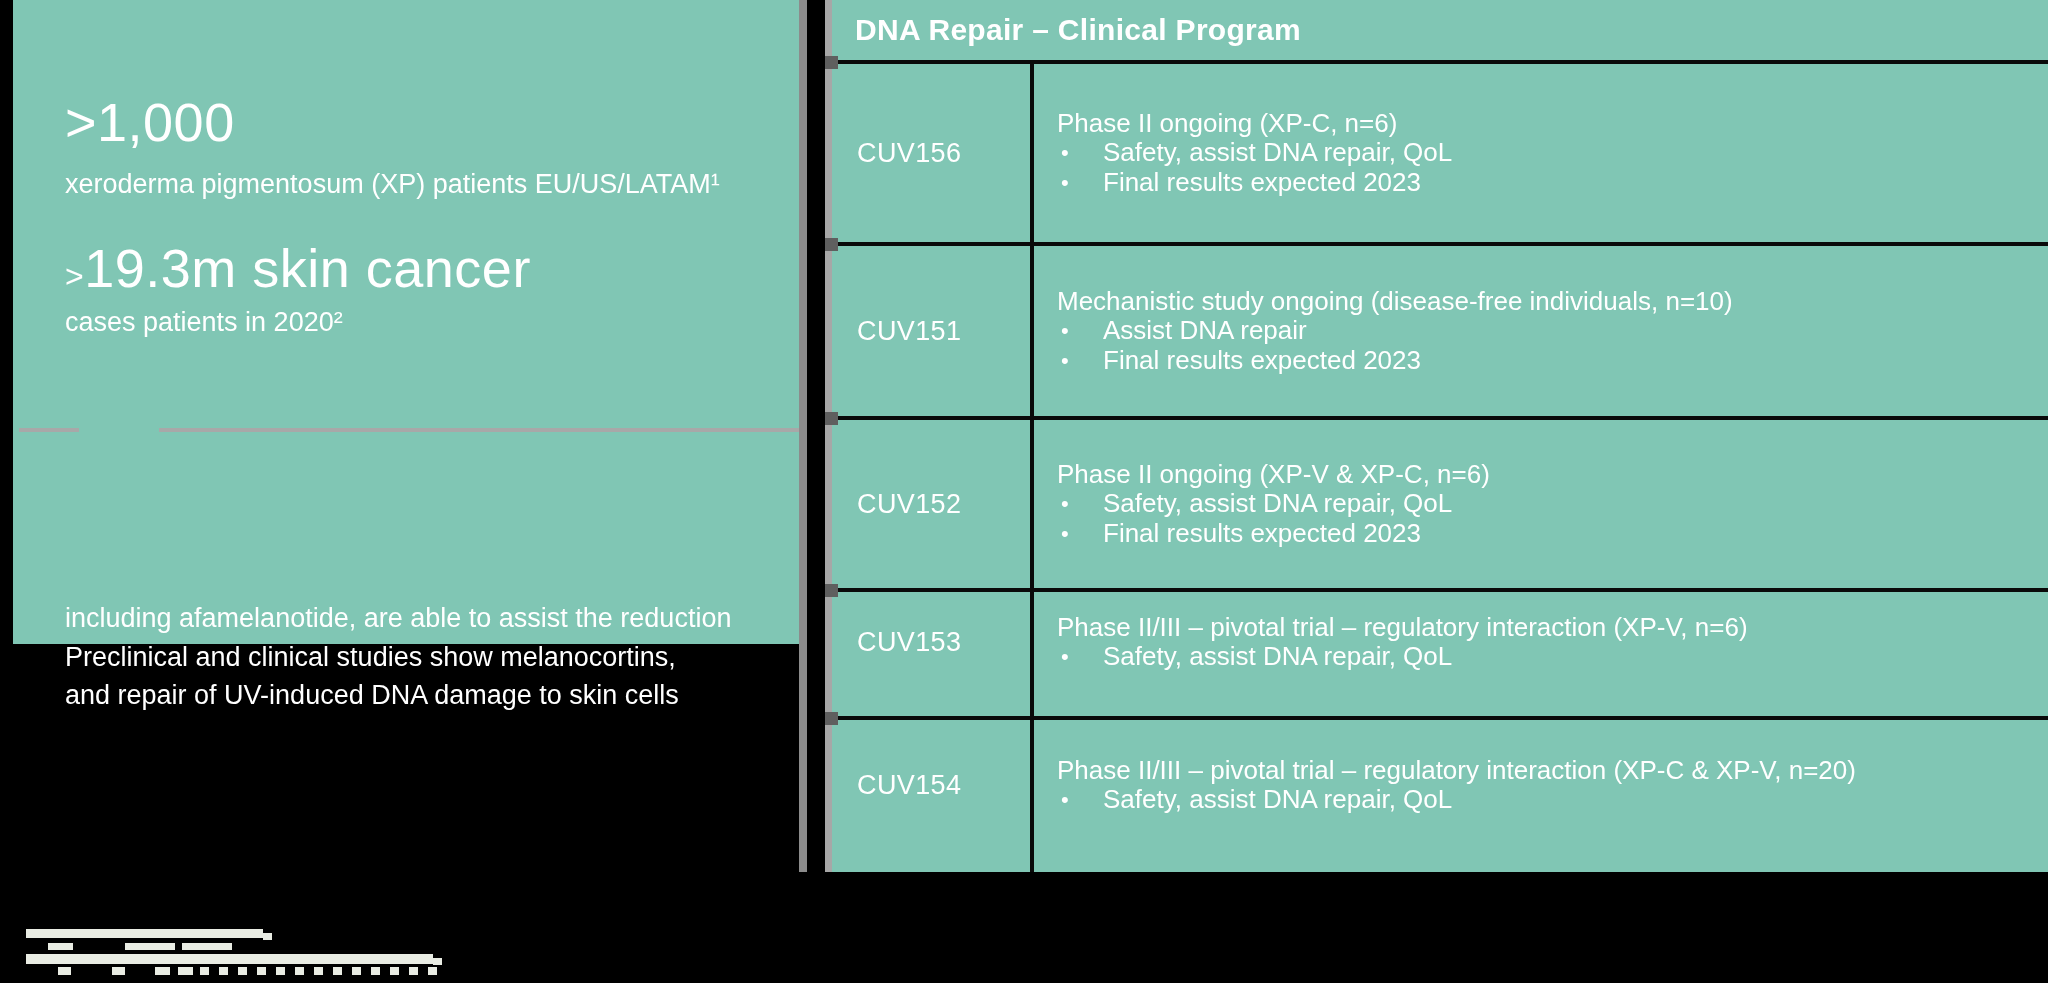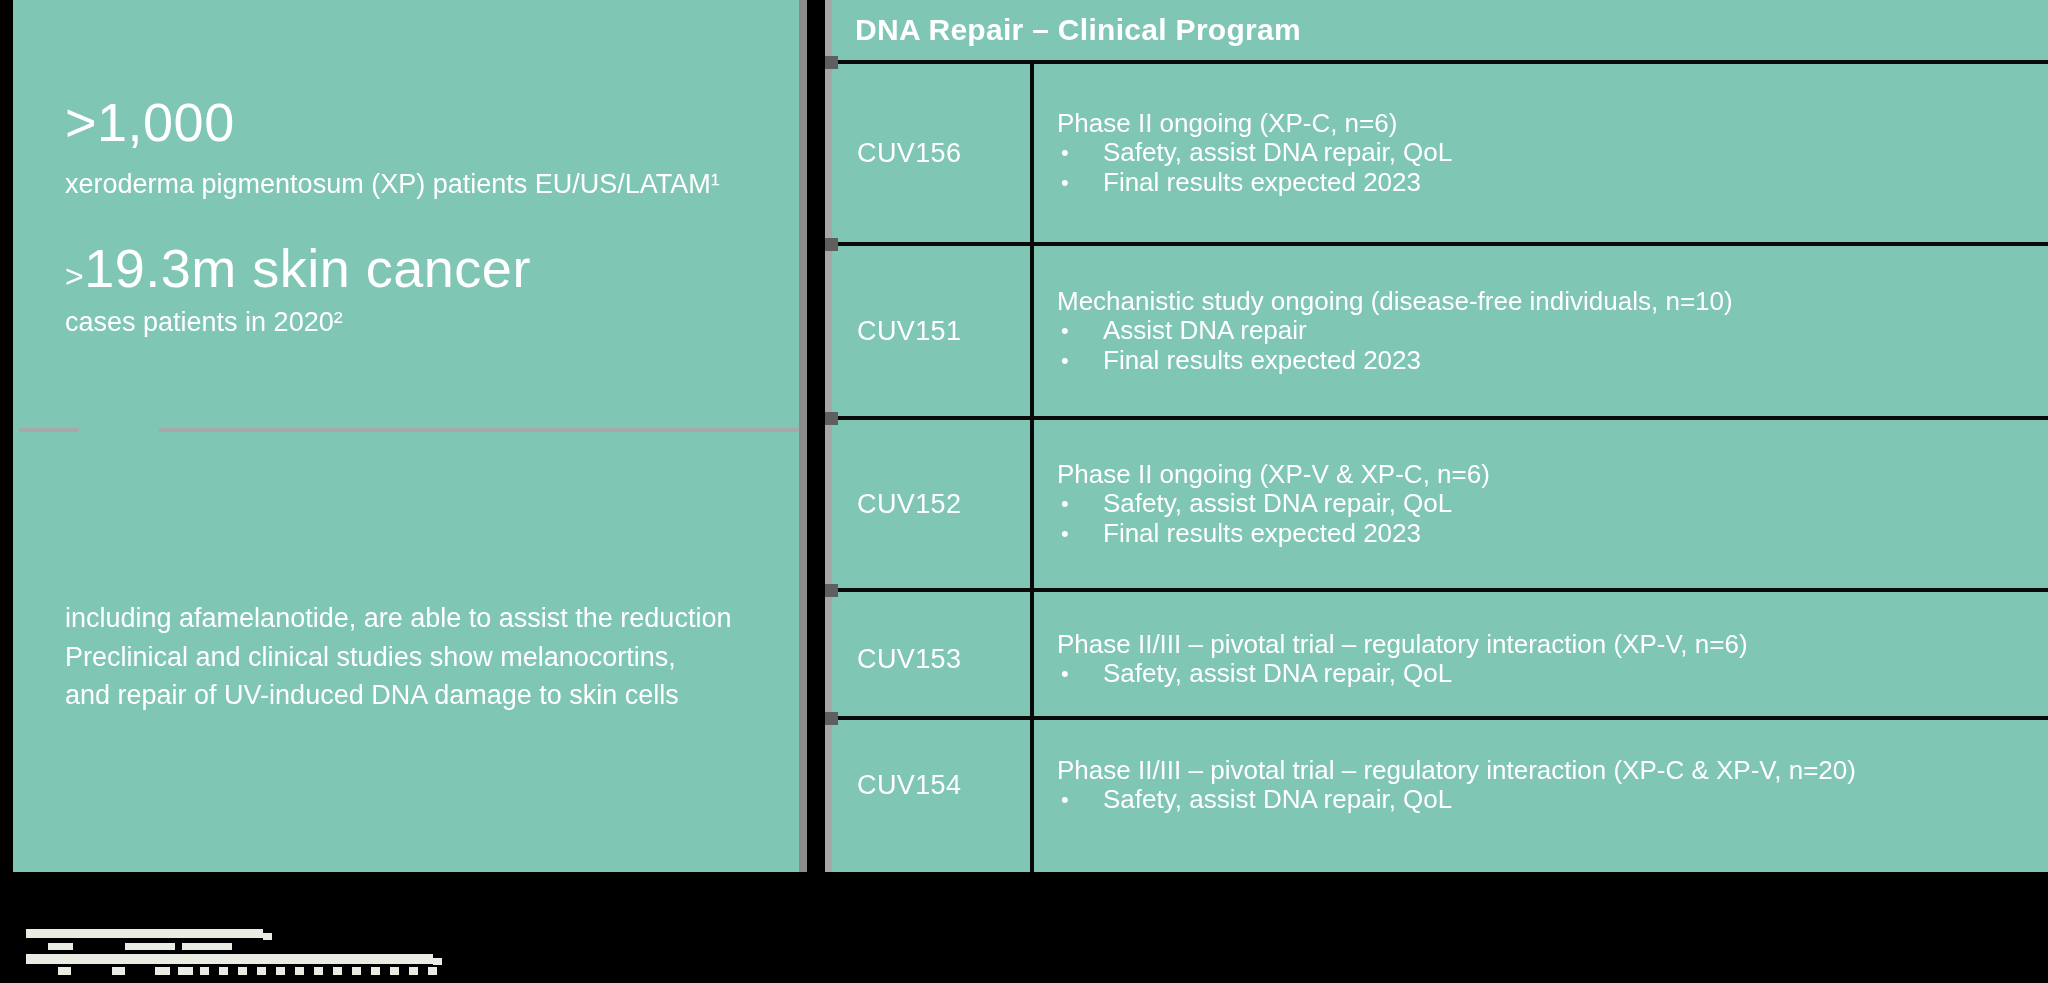--- a/index.html
+++ b/index.html
@@ -2,21 +2,21 @@
 <html><head>
 <meta charset="utf-8">
 <style>
   html,body{margin:0;padding:0;background:#000;}
   .page{
     position:relative;width:2048px;height:983px;background:#000;overflow:hidden;
     font-family:"Liberation Sans",sans-serif;color:#fff;
   }
   
   .left-panel{
-    position:absolute;left:13px;top:0;width:786px;height:872px;
+    position:absolute;left:13px;top:0;width:786px;height:644px;
     background:#80c6b4;
   }
   .left-panel .edge{
     position:absolute;right:-8px;top:0;width:8px;height:872px;background:#8c8c8c;
   }
   .stat-value{
     position:absolute;left:52px;font-size:54px;line-height:56px;font-weight:400;
     letter-spacing:.5px;white-space:nowrap;
   }
   .stat-value.v1{top:94px;}
@@ -139,21 +139,21 @@
       <div class="code-cell">
         <span class="code">CUV152</span>
       </div>
       <div class="desc-cell">
         <div class="dtitle">Phase II ongoing (XP-V &amp; XP-C, n=6)</div>
         <div class="bullet"><span class="dot">•</span><span>Safety, assist DNA repair, QoL</span></div>
         <div class="bullet"><span class="dot">•</span><span>Final results expected 2023</span></div>
       </div>
     </div>
 
-    <div class="trow" style="top:609px;height:100px">
+    <div class="trow" style="top:592px;height:100px">
       <div class="code-cell">
         <span class="code">CUV153</span>
       </div>
       <div class="desc-cell">
         <div class="dtitle">Phase II/III – pivotal trial – regulatory interaction (XP-V, n=6)</div>
         <div class="bullet"><span class="dot">•</span><span>Safety, assist DNA repair, QoL</span></div>
       </div>
     </div>
 
     <div class="trow" style="top:693px;height:184px">

